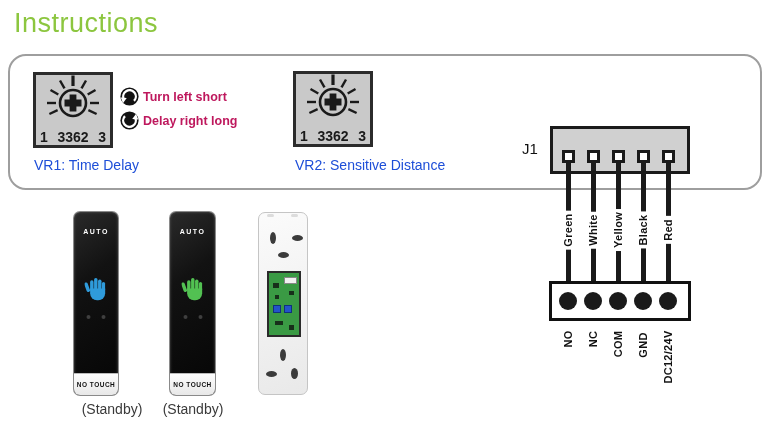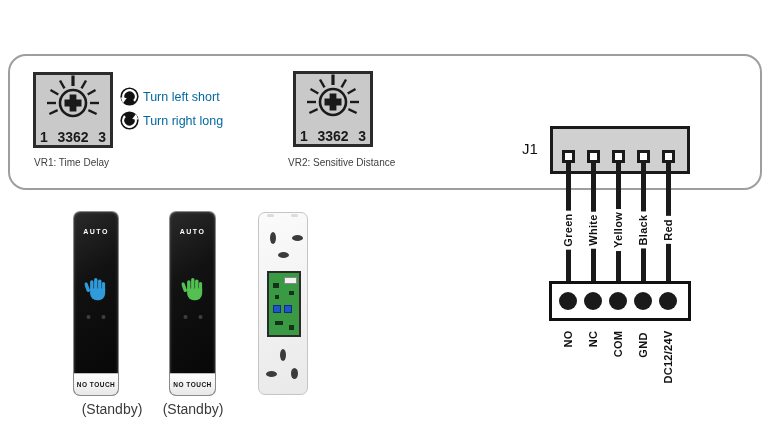--- a/index.html
+++ b/index.html
@@ -12,23 +12,23 @@
 
   
   .settings-box{left:8px;top:54px;width:754px;height:136px;border:2px solid #9e9e9e;border-radius:18px;box-sizing:border-box;z-index:1;background:#fff;}
 
   
   .dial{z-index:2;}
   .dial text{font-family:"Liberation Sans","DejaVu Sans",sans-serif;font-weight:600;font-size:14px;fill:#1a1a1a;}
 
   
   .turn-row{display:flex;align-items:center;gap:4px;z-index:2;}
-  .turn-row span{font-size:12.5px;font-weight:400;color:#0369a1;white-space:nowrap;}
-
-  .vr-label{font-size:10px;color:#404040;z-index:2;}
+  .turn-row span{font-size:12.5px;font-weight:700;color:#be185d;white-space:nowrap;}
+
+  .vr-label{font-size:14px;color:#1d4ed8;z-index:2;}
 
   
   .j1-label{font-size:15px;color:#111;z-index:2;}
   .connector{left:550px;top:126px;width:140px;height:48px;background:#d0d0d0;border:3px solid #1a1a1a;box-sizing:border-box;z-index:2;}
   .pin{width:13px;height:13px;background:#fff;border:3px solid #1a1a1a;box-sizing:border-box;top:150px;z-index:4;}
   .wire{width:5px;background:#1a1a1a;top:158px;height:123px;z-index:3;}
   .wire-label{z-index:5;transform:translate(-50%,-50%) rotate(-90deg);background:#fff;padding:0 3px;font-size:11px;font-weight:600;color:#111;white-space:nowrap;letter-spacing:.3px;}
 
   
   .terminal{left:549px;top:281px;width:142px;height:40px;background:#fff;border:3px solid #111;box-sizing:border-box;z-index:2;}
@@ -52,20 +52,21 @@
   .pcb{position:absolute;left:8px;top:58px;width:34px;height:66px;background:#3A9A44;border:2px solid #2a2a2a;box-sizing:border-box;}
   .pcb .barcode{position:absolute;right:2px;top:4px;width:13px;height:7px;background:#f2f2f2;border:1px solid #888;box-sizing:border-box;}
   .pcb .pot{position:absolute;width:8px;height:8px;background:#2353C9;border:1px solid #10307e;box-sizing:border-box;}
   .pcb .chip{position:absolute;background:#17301a;}
 </style>
 </head>
 <body>
 
 <div class="stage">
 
+  <div class="abs page-title">Instructions</div>
 
   <div class="abs settings-box"></div>
 
   <svg class="abs dial" style="left:33px;top:72px" width="80" height="76" viewBox="0 0 80 76">
     <rect x="1.5" y="1.5" width="77" height="73" fill="#c9c9c9" stroke="#2b2b2b" stroke-width="3"></rect>
     <g stroke="#1a1a1a" stroke-width="2.4">
       <line x1="57" y1="31" x2="66" y2="31"></line>
       <line x1="54.7" y1="22.5" x2="62.5" y2="18"></line>
       <line x1="48.5" y1="16.3" x2="53" y2="8.5"></line>
       <line x1="40" y1="14" x2="40" y2="3.5" stroke-width="3.2"></line>
@@ -91,21 +92,21 @@
     <span>Turn left short</span>
   </div>
   <div class="abs turn-row" style="left:120px;top:111px">
     <svg width="19" height="19" viewBox="0 0 18 18">
       <circle cx="9" cy="9" r="8.6" fill="#121212"></circle>
       <g transform="rotate(180 9 9)">
         <path d="M13.3 13.2 A6 6 0 1 0 3.6 11.6" fill="none" stroke="#fff" stroke-width="2.2"></path>
         <polygon points="0.8,9.9 6.4,10.5 2.8,15.4" fill="#fff"></polygon>
       </g>
     </svg>
-    <span>Turn right long</span>
+    <span>Delay right long</span>
   </div>
   <div class="abs vr-label" style="left:34px;top:157px">VR1: Time Delay</div>
 
   <svg class="abs dial" style="left:293px;top:71px" width="80" height="76" viewBox="0 0 80 76">
     <rect x="1.5" y="1.5" width="77" height="73" fill="#c9c9c9" stroke="#2b2b2b" stroke-width="3"></rect>
     <g stroke="#1a1a1a" stroke-width="2.4">
       <line x1="57" y1="31" x2="66" y2="31"></line>
       <line x1="54.7" y1="22.5" x2="62.5" y2="18"></line>
       <line x1="48.5" y1="16.3" x2="53" y2="8.5"></line>
       <line x1="40" y1="14" x2="40" y2="3.5" stroke-width="3.2"></line>
@@ -115,21 +116,21 @@
       <line x1="24.6" y1="38.2" x2="16.4" y2="42"></line>
       <line x1="55.4" y1="38.2" x2="63.6" y2="42"></line>
     </g>
     <circle cx="40" cy="31" r="13" fill="none" stroke="#1a1a1a" stroke-width="2.6"></circle>
     <path fill="#1a1a1a" d="M36.6 22.5 h6.8 v5.1 h5.1 v6.8 h-5.1 v5.1 h-6.8 v-5.1 h-5.1 v-6.8 h5.1 z"></path>
     <text x="7" y="70" text-anchor="start">1</text>
     <text x="40" y="70" text-anchor="middle">3362</text>
     <text x="73" y="70" text-anchor="end">3</text>
   </svg>
 
-  <div class="abs vr-label" style="left:288px;top:157px">VR2: Sensitive Distance</div>
+  <div class="abs vr-label" style="left:295px;top:157px">VR2: Sensitive Distance</div>
 
   <div class="abs j1-label" style="left:522px;top:140px">J1</div>
   <div class="abs connector"></div>
 
   <div class="abs pin" style="left:562px"></div>
   <div class="abs pin" style="left:587px"></div>
   <div class="abs pin" style="left:612px"></div>
   <div class="abs pin" style="left:637px"></div>
   <div class="abs pin" style="left:662px"></div>
 

